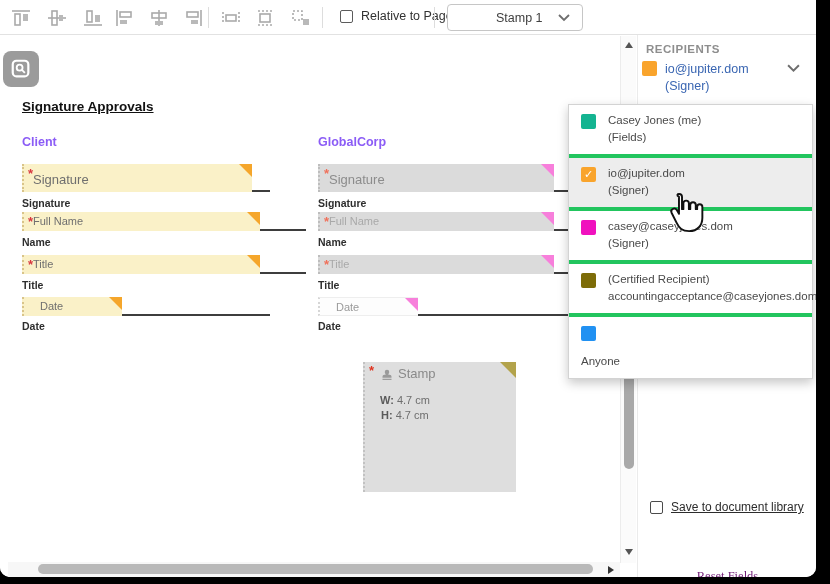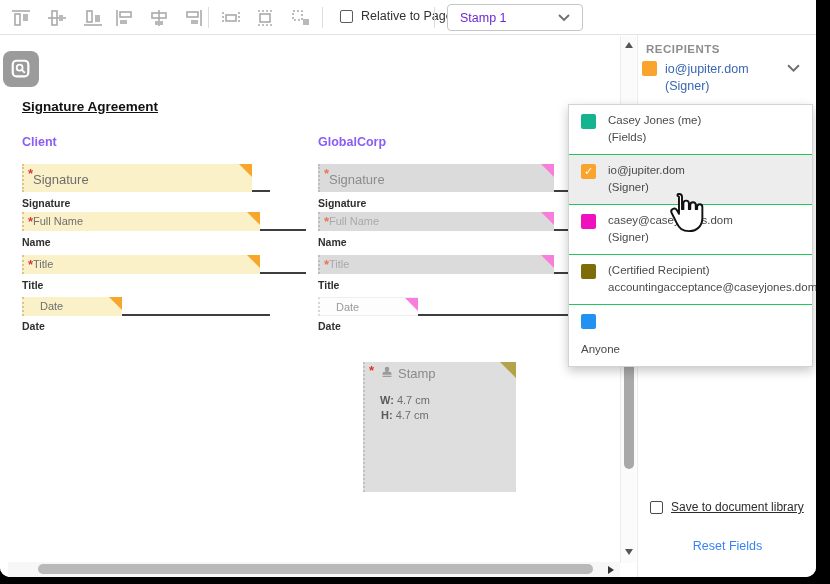--- a/index.html
+++ b/index.html
@@ -9,21 +9,21 @@
   
   .toolbar { position:absolute; left:0; top:0; width:816px; height:35px; background:#fff; border-bottom:1px solid #e2e2e2; }
   .tbtn { position:absolute; top:7px; width:26px; height:22px; background:none; border:none; display:flex; align-items:center; justify-content:center; cursor:pointer; }
   .tbtn svg { stroke:#aaa; fill:none; stroke-width:1.6; }
   .tbtn svg .f { fill:#b9b9b9; stroke:none; }
   .tdiv { position:absolute; top:7px; width:1px; height:21px; background:#ddd; }
   .chkrow { position:absolute; top:9px; display:flex; align-items:center; gap:8px; }
   .chk { width:13px; height:13px; border:1.6px solid #5c5c5c; border-radius:2px; background:#fff; }
   .chklabel { font-size:12.5px; color:#323232; }
   .select { position:absolute; left:447px; top:4px; width:136px; height:27px; border:1px solid #c6c6c6; border-radius:4px; background:#fff; display:flex; align-items:center; justify-content:space-between; padding:0 12px; cursor:pointer; }
-  .select span { font-size:12.5px; color:#6d28d9; }
+  .select span { font-size:12.5px; color:#404040;margin-left:36px; }
 
   
   .viewport { position:absolute; left:0; top:36px; width:637px; height:541px; background:#fff; }
   .loupe { position:absolute; left:3px; top:15px; width:36px; height:36px; background:#9b9b9b; border-radius:8px; display:flex; align-items:center; justify-content:center; cursor:pointer; }
   .witness { position:absolute; left:18px; top:10px; width:580px; font-size:11px; color:#1a1a1a; }
   .heading { position:absolute; left:22px; top:63px; font-size:13.5px; font-weight:bold; color:#111; text-decoration:underline; }
   .coltitle { position:absolute; font-size:12.5px; font-weight:bold; color:#8b5cf6; }
 
   .sigline { position:absolute; height:2px; background:#3d3d3d; }
   .flabel { position:absolute; font-size:10.5px; font-weight:600; color:#2e2e2e; }
@@ -35,21 +35,21 @@
   .corner { position:absolute; right:0; top:0; width:13px; height:13px; clip-path:polygon(0 0,100% 0,100% 100%); }
   .ph { position:absolute; left:9px; white-space:nowrap; }
   .yfield .ph { color:#6f6f6f; }
   .gfield .ph { color:#a9a9a9; }
   .wfield .ph { color:#9a9a9a; }
   .req { position:absolute; left:4px; top:2px; font-size:13px; font-weight:bold; }
   .yreq { color:#d7373f; } .greq { color:#f0705a; }
 
   .stamp { position:absolute; left:363px; top:326px; width:153px; height:130px; background:#dedede; border-left:2px dotted #c2c2c2; cursor:pointer; }
   .stamp .req { color:#e0331f; top:1px; }
-  .stamp-title { position:absolute; left:16px; top:4px; font-size:13px; color:#8a8a8a; display:flex; align-items:flex-start; gap:5px; }
+  .stamp-title { position:absolute; left:16px; top:4px; font-size:13px; color:#8a8a8a; display:flex; align-items:flex-end; gap:5px; }
   .dim { position:absolute; font-size:11px; color:#6e6e6e; }
   .dim b { font-weight:600; color:#5a5a5a; }
 
   
   .vscroll { position:absolute; left:620px; top:0px; width:16px; height:527px; background:#fbfbfb; border-left:1px solid #ececec; }
   .vthumb { position:absolute; left:3px; top:297px; width:10px; height:136px; background:#a9a9a9; border-radius:5px; }
   .hscroll { position:absolute; left:8px; top:526px; width:612px; height:15px; background:#f7f7f7; }
   .hthumb { position:absolute; left:30px; top:2px; width:555px; height:10px; background:#b9b9b9; border-radius:5px; }
   .arr { position:absolute; width:0; height:0; }
   .arr-up   { left:4px; top:6px;  border-left:4px solid transparent; border-right:4px solid transparent; border-bottom:6px solid #555; }
@@ -66,25 +66,25 @@
   .sel-chev { position:absolute; right:10px; top:3px; }
 
   .txn { position:absolute; left:8px; top:302px; width:164px; display:flex; justify-content:space-between; align-items:center; cursor:pointer; }
   .txn span { font-size:13px; font-weight:bold; color:#4a4a4a; }
   .txn-div { position:absolute; left:8px; top:330px; width:163px; height:1px; background:#dcdcdc; }
 
   .savebox { position:absolute; left:12px; top:465px; display:flex; align-items:center; gap:8px; cursor:pointer; }
   .savebox .chk { border-color:#4b4b4b; }
   .savebox span { font-size:12px; color:#2c2c2c;text-decoration:underline; }
   .send { position:absolute; left:9px; top:494px; width:162px; height:24px; border:none; border-radius:13px; background:#1473e6; color:#fff; font-size:13.5px; font-weight:bold; font-family:inherit; cursor:pointer; }
-  .reset { position:absolute; left:0; top:504px; width:179px; text-align:center; font-size:12.5px; color:#3b82f6; cursor:pointer; }
+  .reset { position:absolute; left:0; top:534px; width:179px; text-align:center; font-size:12.5px; color:#701a75; cursor:pointer;font-family:Liberation Serif, serif; }
 
   
   .dropdown { position:absolute; left:568px; top:104px; width:245px; background:#fff; border:1px solid #d3d3d3; box-shadow:0 4px 10px rgba(0,0,0,.22); z-index:50; }
-  .opt { display:flex; gap:12px; padding:7px 12px 8px 12px; border-bottom:1px solid #22c55e; cursor:pointer; }
+  .opt { display:flex; gap:12px; padding:7px 12px 8px 12px; border-bottom:4px solid #22c55e; cursor:pointer; }
   .opt:last-child { border-bottom:none;flex-direction:column; }
   .opt.selected { background:#ededed; }
   .opt .swatch { margin-top:2px; display:flex; align-items:center; justify-content:center; }
   .opt .check { color:#fff; font-size:11px; font-weight:bold; line-height:1; }
   .opt .lines { font-size:11.5px; color:#4a4a4a; line-height:17px; white-space:nowrap; }
 
   .cursor { position:absolute; left:664px; top:190px; z-index:100; pointer-events:none; }
 </style>
 </head>
 <body>
@@ -172,21 +172,21 @@
   <div class="viewport">
 
     <div class="loupe">
       <svg width="22" height="22" viewBox="0 0 24 24">
         <rect x="3" y="3" width="17" height="17" rx="4" fill="none" stroke="#fff" stroke-width="2.4"></rect>
         <circle cx="10.5" cy="10.5" r="3.2" fill="none" stroke="#fff" stroke-width="2"></circle>
         <line x1="13" y1="13" x2="16.2" y2="16.2" stroke="#fff" stroke-width="2"></line>
       </svg>
     </div>
 
-    <div class="heading">Signature Agreement</div>
+    <div class="heading">Signature Approvals</div>
 
     <div class="coltitle" style="left:22px; top:99px">Client</div>
     <div class="coltitle" style="left:318px; top:99px">GlobalCorp</div>
 
     <div class="sigline" style="left:22px; top:154px; width:248px"></div>
     <div class="field yfield" style="left:22px; top:128px; width:230px; height:28px">
       <span class="req yreq">*</span>
       <span class="ph" style="top:8px; font-size:13px">Signature</span>
       <span class="corner" style="background: rgb(245, 166, 43);"></span>
     </div>

